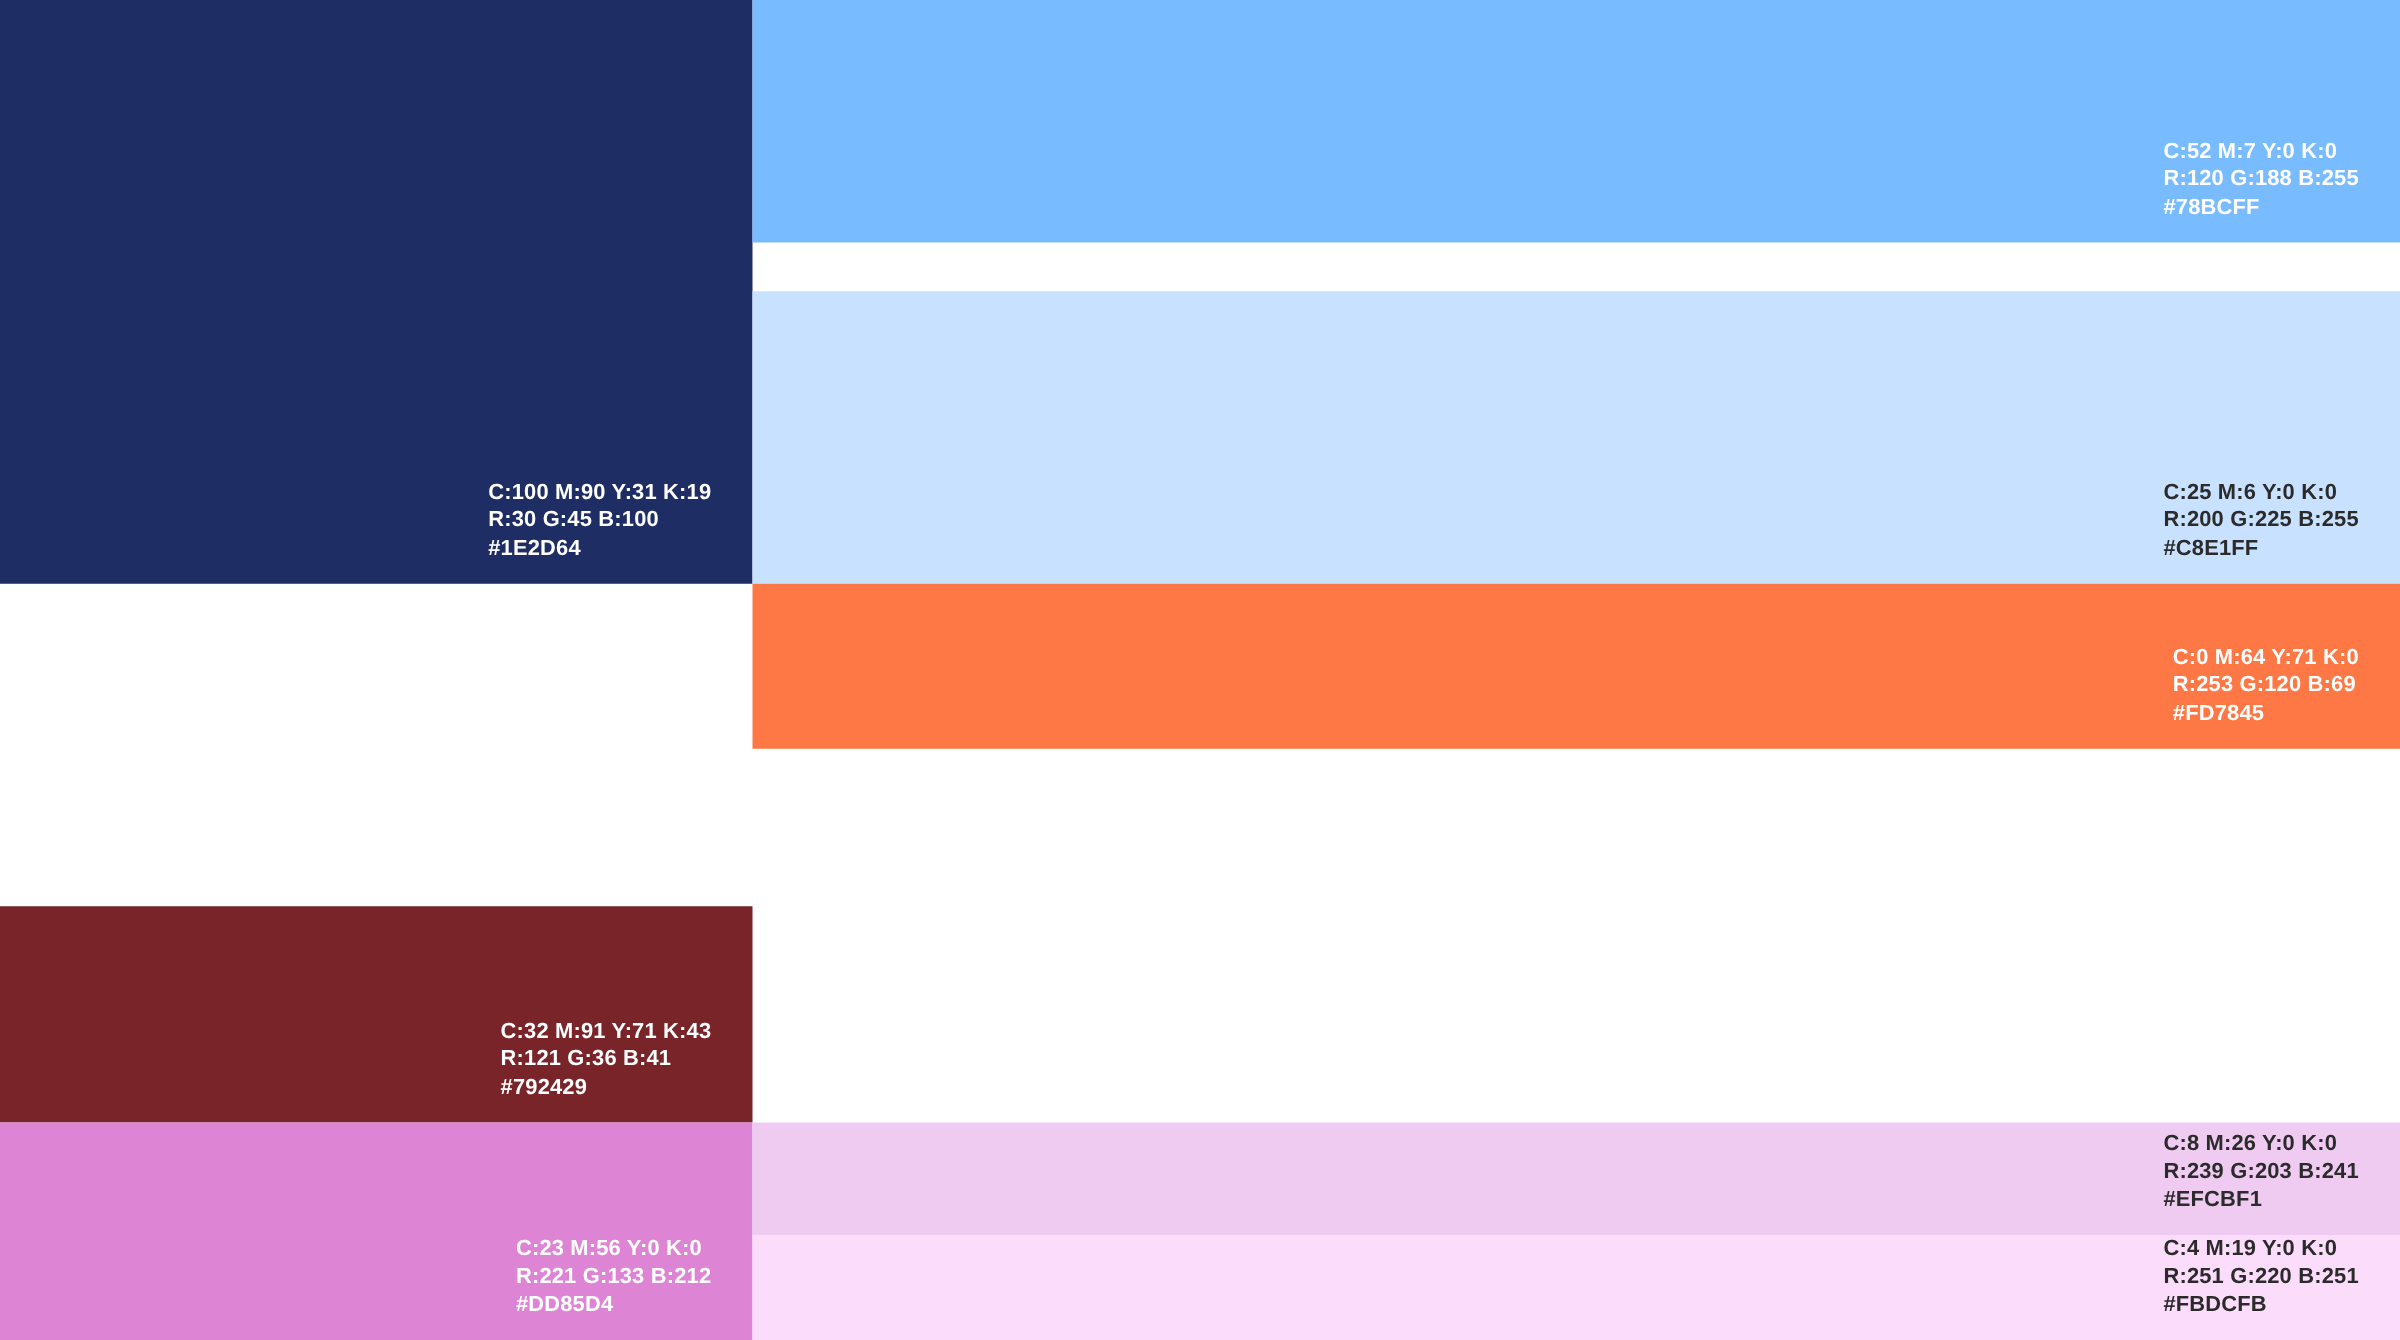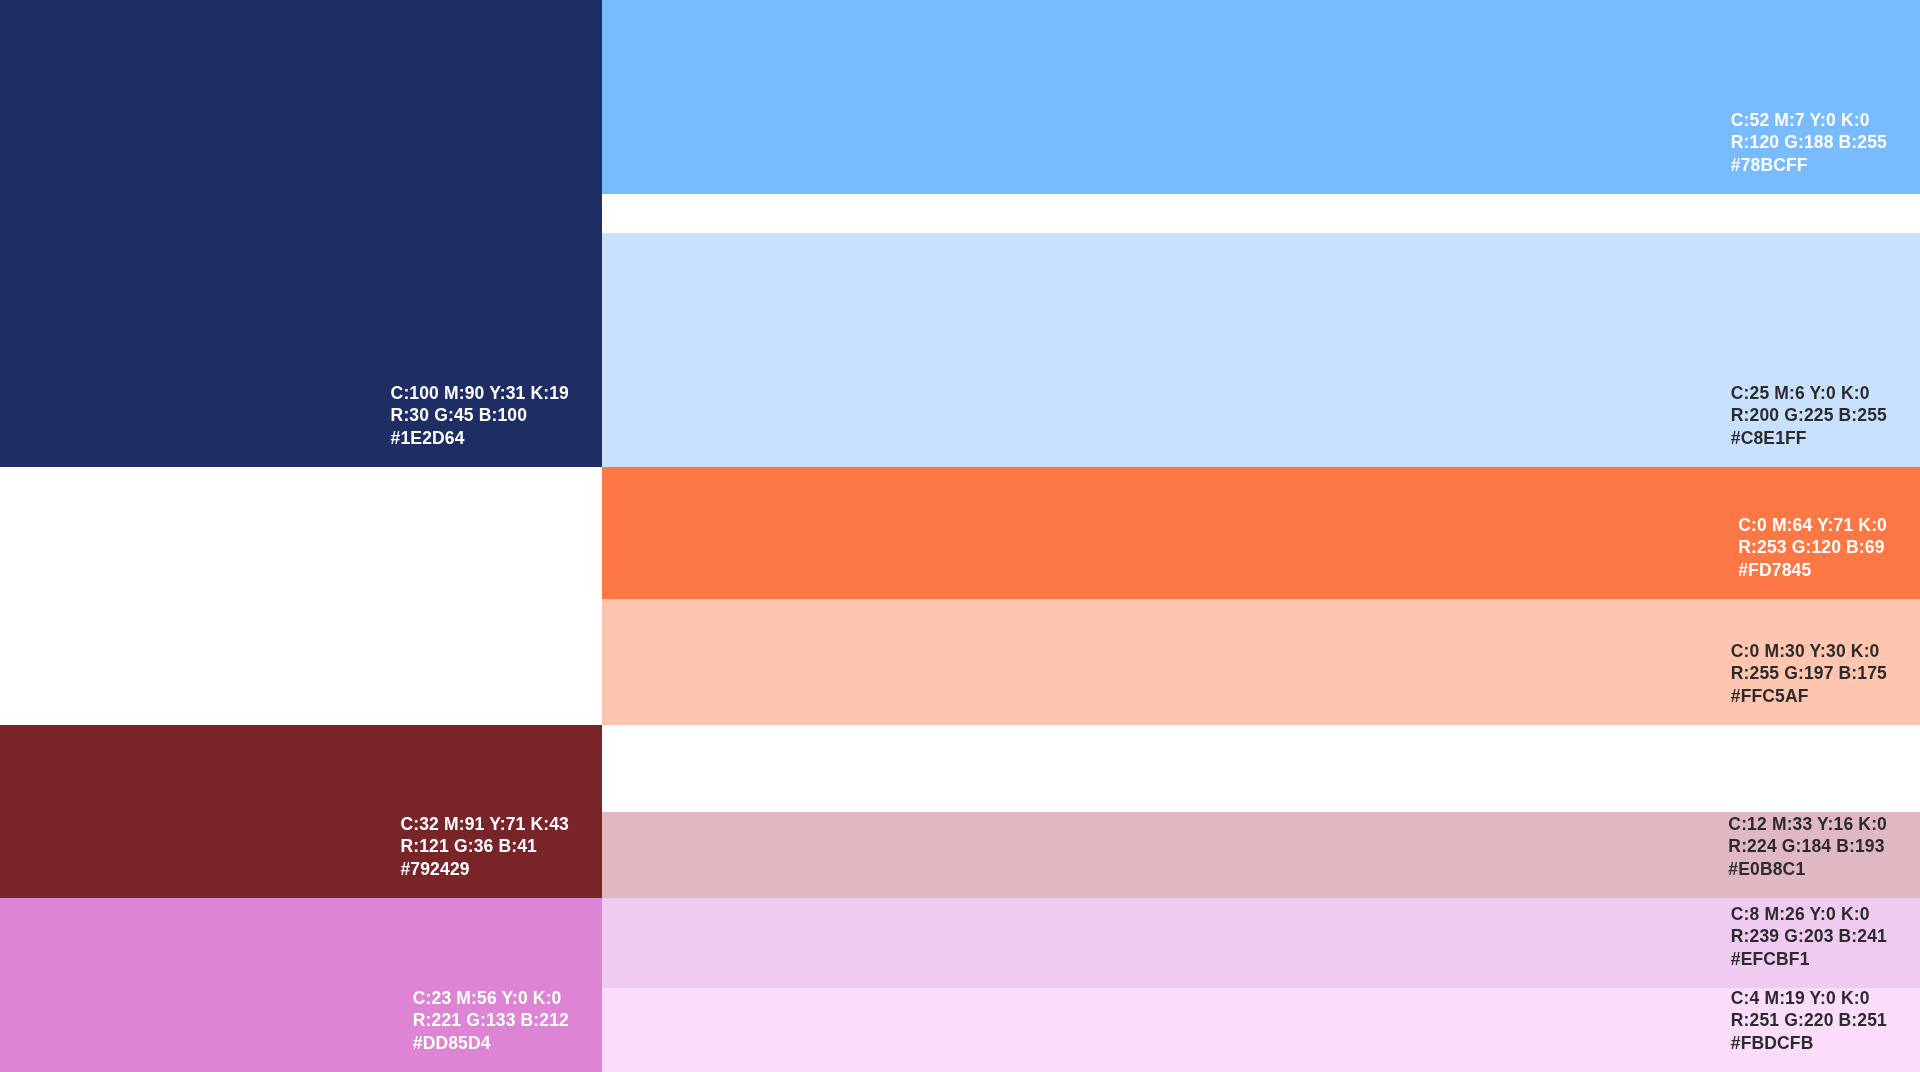--- a/index.html
+++ b/index.html
@@ -57,39 +57,25 @@
         <span class="lbl-line">#C8E1FF</span>
       </div>
     </div>
     <div class="swatch" style="left: 602px; top: 467px; width: 1318px; height: 132px; background: rgb(253, 120, 69);">
       <div class="swatch-label" style="color: rgb(255, 255, 255);">
         <span class="lbl-line">C:0 M:64 Y:71 K:0</span>
         <span class="lbl-line">R:253 G:120 B:69</span>
         <span class="lbl-line">#FD7845</span>
       </div>
     </div>
-    <div class="swatch" style="left: 602px; top: 599px; width: 1318px; height: 126px; background: rgb(255, 197, 175);">
-      <div class="swatch-label" style="color: rgb(43, 43, 43);">
-        <span class="lbl-line">C:0 M:30 Y:30 K:0</span>
-        <span class="lbl-line">R:255 G:197 B:175</span>
-        <span class="lbl-line">#FFC5AF</span>
-      </div>
-    </div>
     <div class="swatch" style="left: 0px; top: 725px; width: 602px; height: 173px; background: rgb(121, 36, 41);">
       <div class="swatch-label" style="color: rgb(255, 255, 255);">
         <span class="lbl-line">C:32 M:91 Y:71 K:43</span>
         <span class="lbl-line">R:121 G:36 B:41</span>
         <span class="lbl-line">#792429</span>
-      </div>
-    </div>
-    <div class="swatch" style="left: 602px; top: 812px; width: 1318px; height: 86px; background: rgb(224, 184, 193);">
-      <div class="swatch-label" style="color: rgb(43, 43, 43);">
-        <span class="lbl-line">C:12 M:33 Y:16 K:0</span>
-        <span class="lbl-line">R:224 G:184 B:193</span>
-        <span class="lbl-line">#E0B8C1</span>
       </div>
     </div>
     <div class="swatch" style="left: 0px; top: 898px; width: 602px; height: 174px; background: rgb(221, 133, 212);">
       <div class="swatch-label" style="color: rgb(255, 255, 255);">
         <span class="lbl-line">C:23 M:56 Y:0 K:0</span>
         <span class="lbl-line">R:221 G:133 B:212</span>
         <span class="lbl-line">#DD85D4</span>
       </div>
     </div>
     <div class="swatch" style="left: 602px; top: 898px; width: 1318px; height: 90px; background: rgb(239, 203, 241);">

